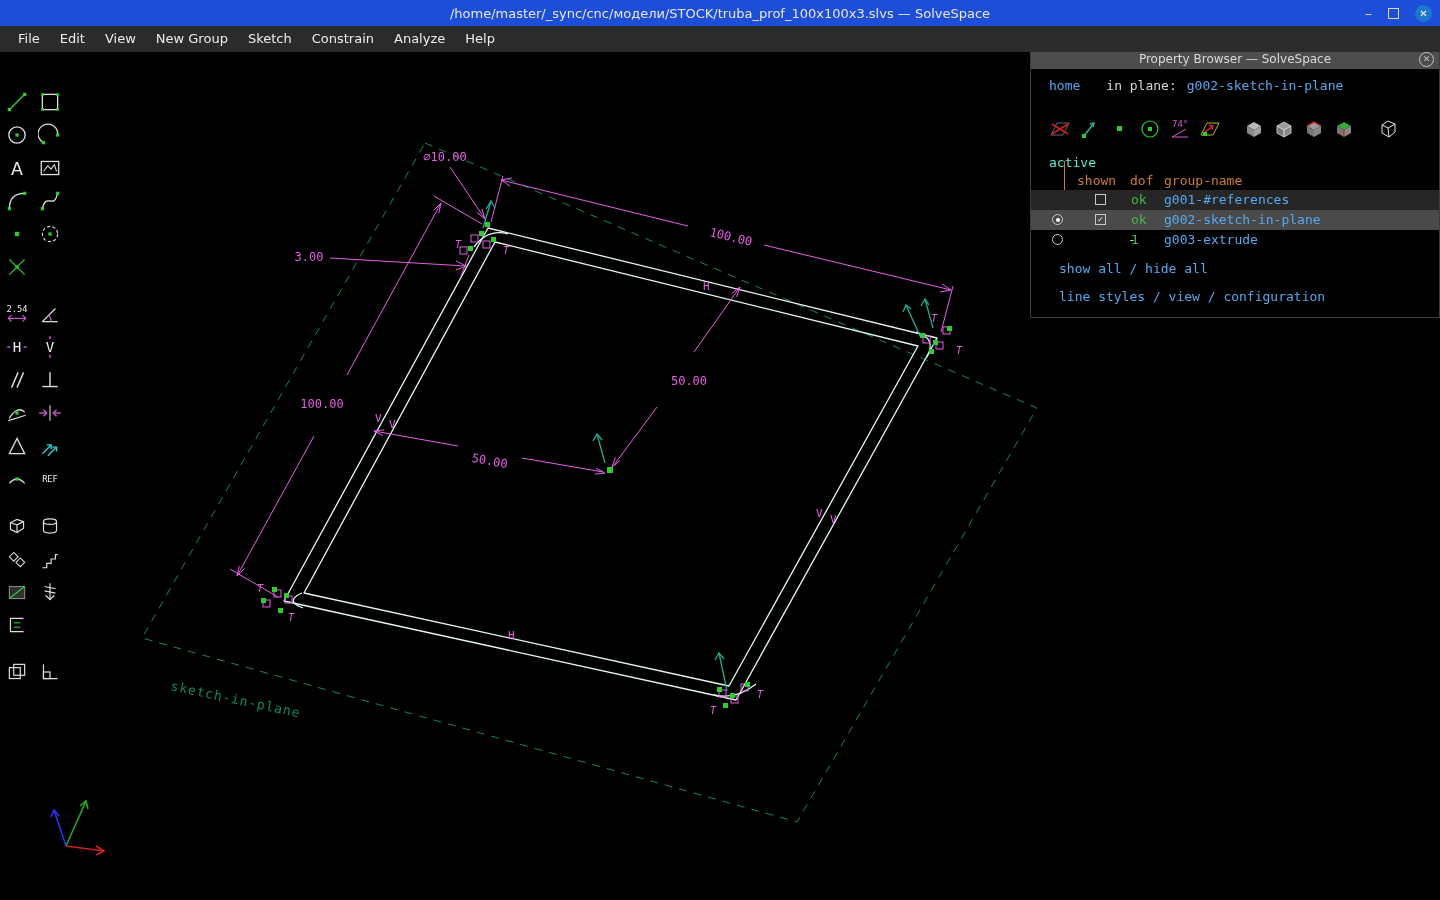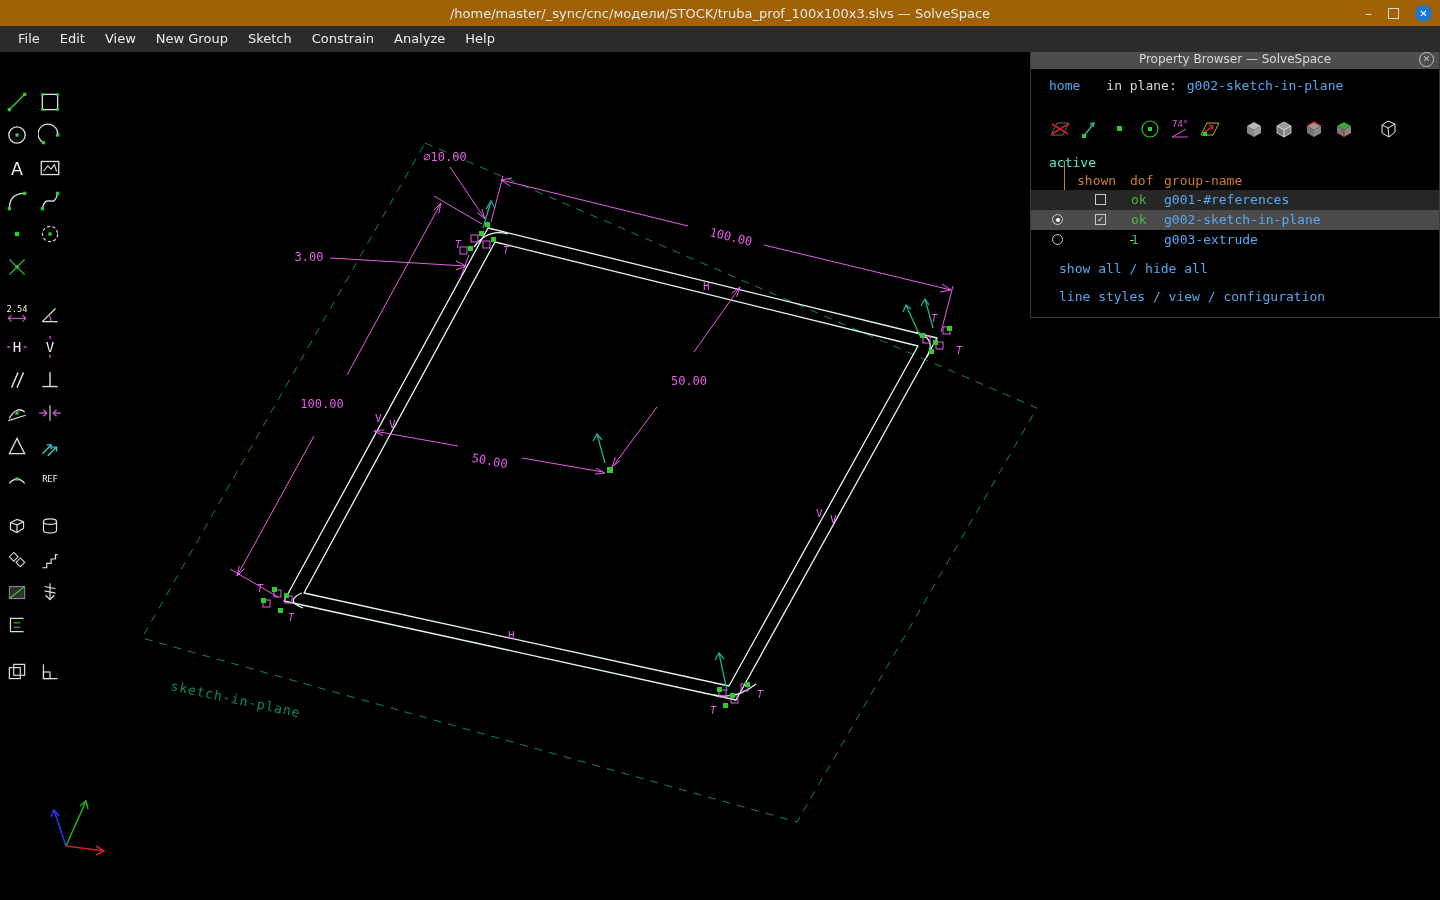--- a/index.html
+++ b/index.html
@@ -1,18 +1,18 @@
 <!DOCTYPE html>
 <html><head>
 <meta charset="utf-8">
 <style>
   html,body{margin:0;padding:0;background:#000;width:1440px;height:900px;overflow:hidden;
     font-family:"DejaVu Sans","Liberation Sans",sans-serif;}
   
-  .titlebar{position:absolute;top:0;left:0;width:1440px;height:26px;background:#a16207;
+  .titlebar{position:absolute;top:0;left:0;width:1440px;height:26px;background:#1d4ed8;
     display:flex;align-items:center;justify-content:center;color:#e6e6e6;font-size:13px;z-index:10;}
   .win-controls{position:absolute;right:8px;top:0;height:26px;display:flex;align-items:center;gap:16px;}
   .minbtn{color:#d8d8d8;font-size:14px;cursor:default;}
   .maxbtn{display:flex;align-items:center;}
   .maxbox{width:9px;height:9px;border:1px solid #d8d8d8;display:inline-block;}
   .closebtn{width:17px;height:17px;border-radius:50%;background:#1d76cf;color:#fff;font-size:10px;
     display:flex;align-items:center;justify-content:center;}
   .menubar{position:absolute;top:26px;left:0;width:1440px;height:26px;background:#2b2b2b;
     display:flex;align-items:flex-end;color:#ececec;font-size:13px;z-index:10;padding-left:8px;box-sizing:border-box;}
   .menu-item{padding:0 10px;height:26px;line-height:26px;}

